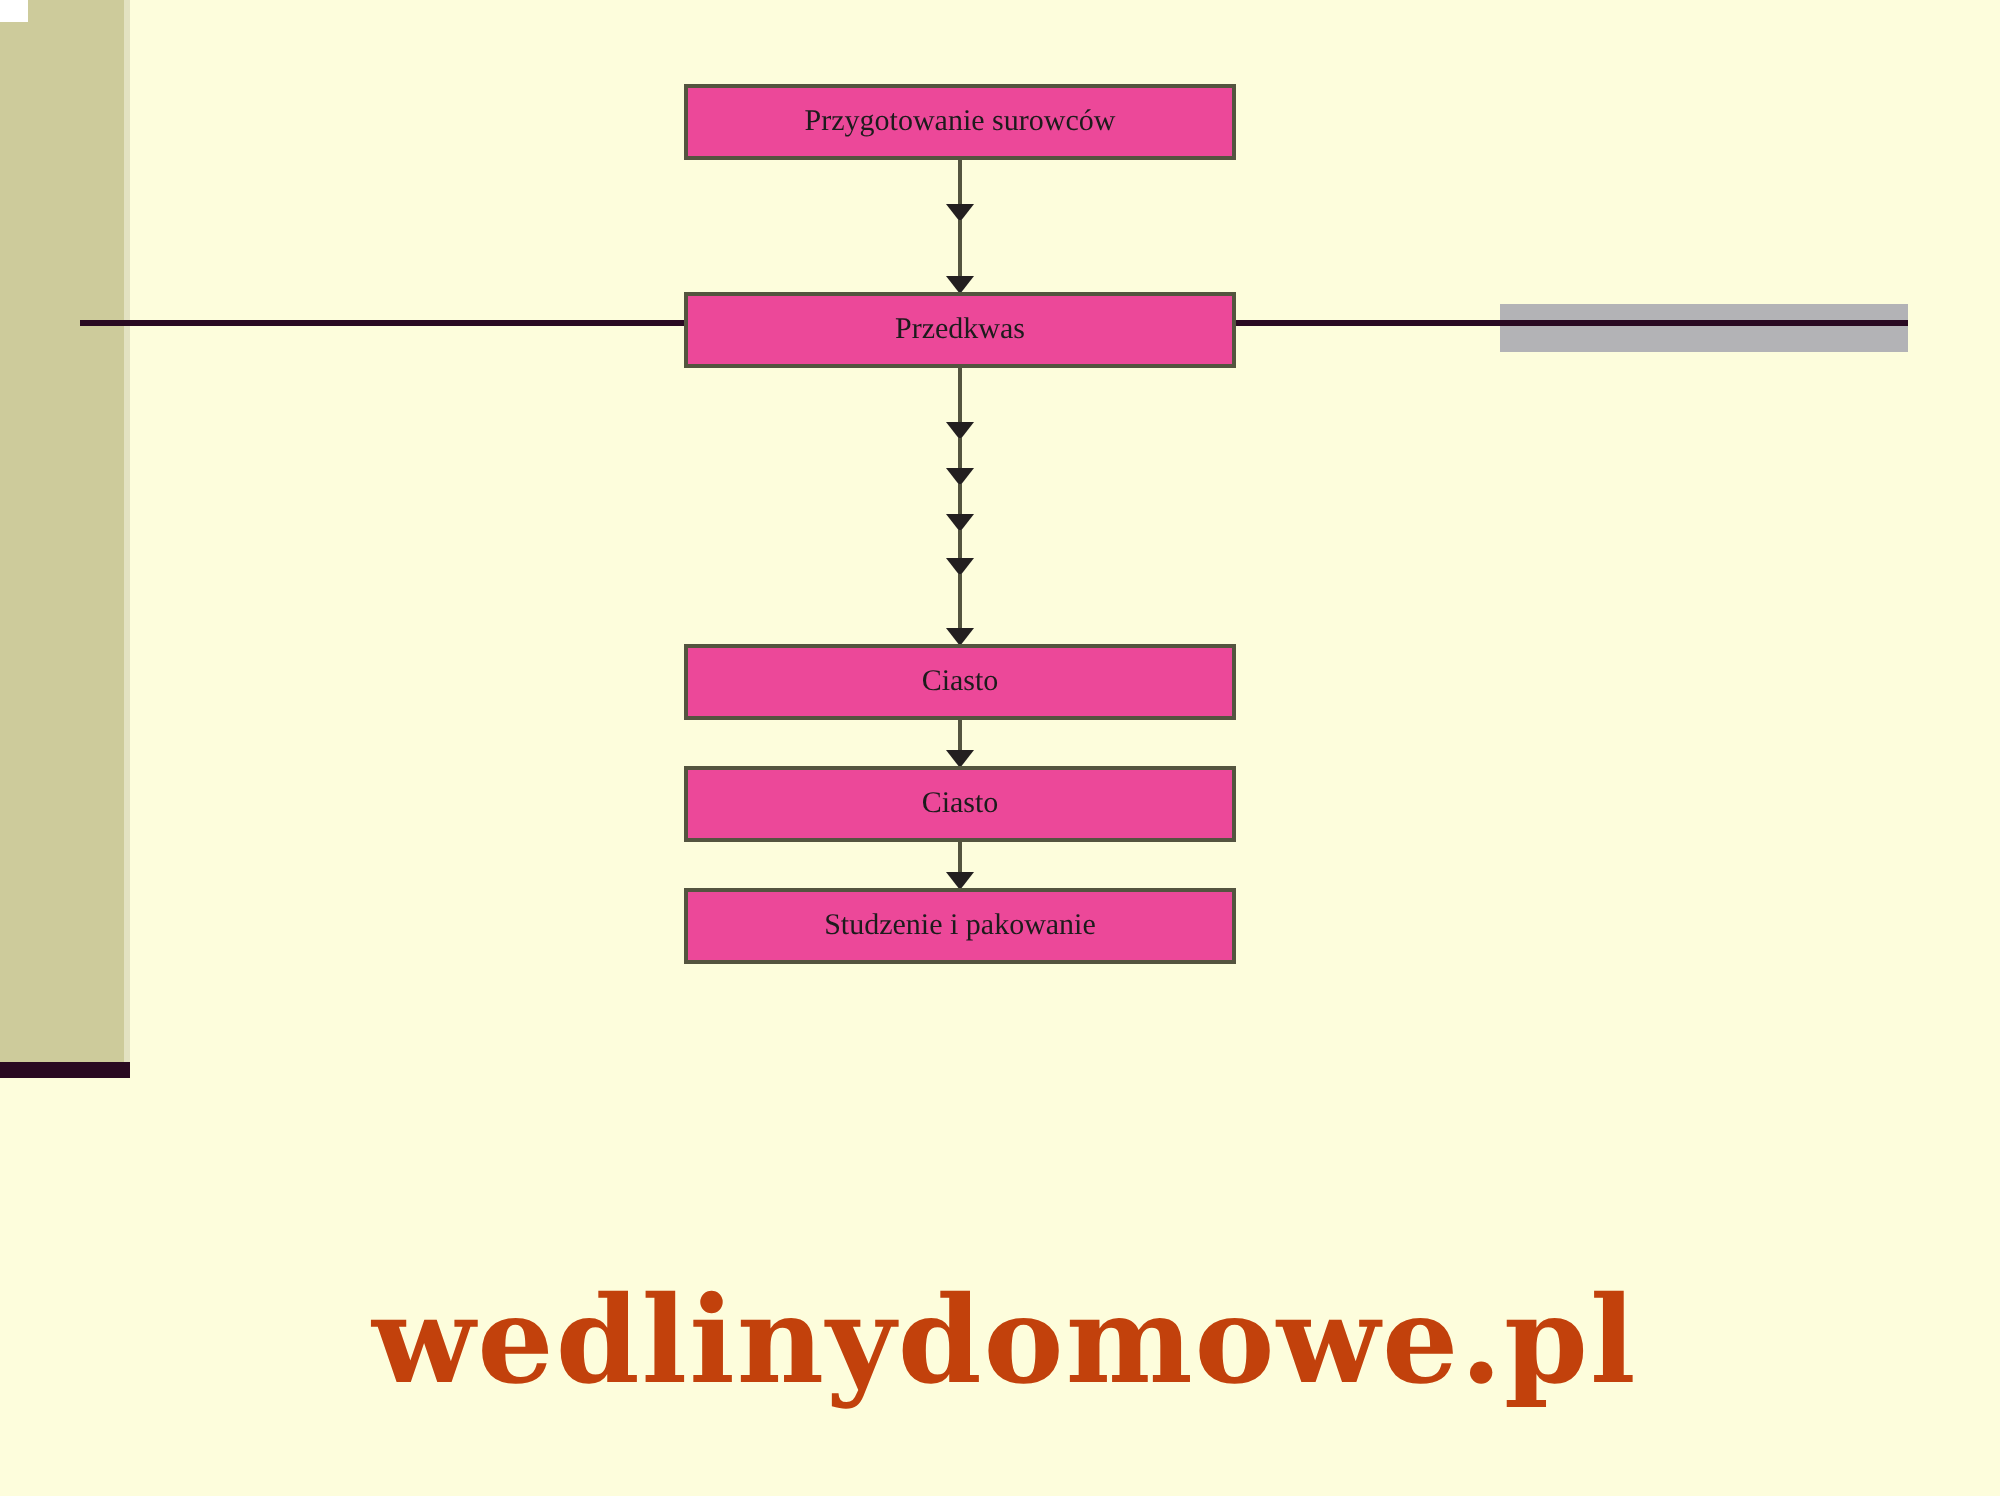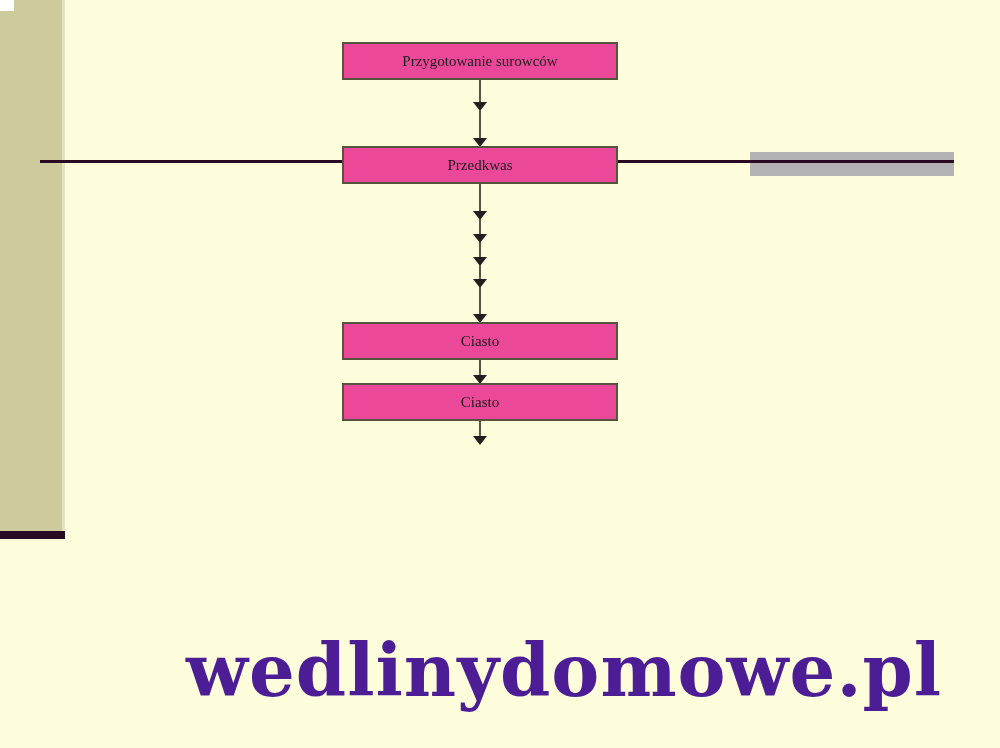--- a/index.html
+++ b/index.html
@@ -70,23 +70,23 @@
 
   
   #watermark {
     position: absolute;
     left: 186px;
     top: 634px;
     width: 640px;
     height: 74px;
     font-family: "DejaVu Serif", serif;
     font-weight: bold;
-    font-size: 72px;
+    font-size: 60px;
     letter-spacing: 1px;
-    color: #4c1d95;
+    color: #c2410c;
     line-height: 74px;
     white-space: nowrap;
     user-select: none;
   }
 
   
   #flowchart {
     position: absolute;
     left: 342px;
     top: 42px;
@@ -177,17 +177,18 @@
       <div class="node">Ciasto</div>
       <div class="connector" style="--gap: 23px;">
         <div class="stem"></div>
         <div class="head"></div>
       </div>
       <div class="node">Ciasto</div>
       <div class="connector" style="--gap: 23px;">
         <div class="stem"></div>
         <div class="head"></div>
       </div>
+      <div class="node">Studzenie i pakowanie</div>
     </div>
 
   <div id="watermark">wedlinydomowe.pl</div>
 
 </div>
 
 </body></html>

